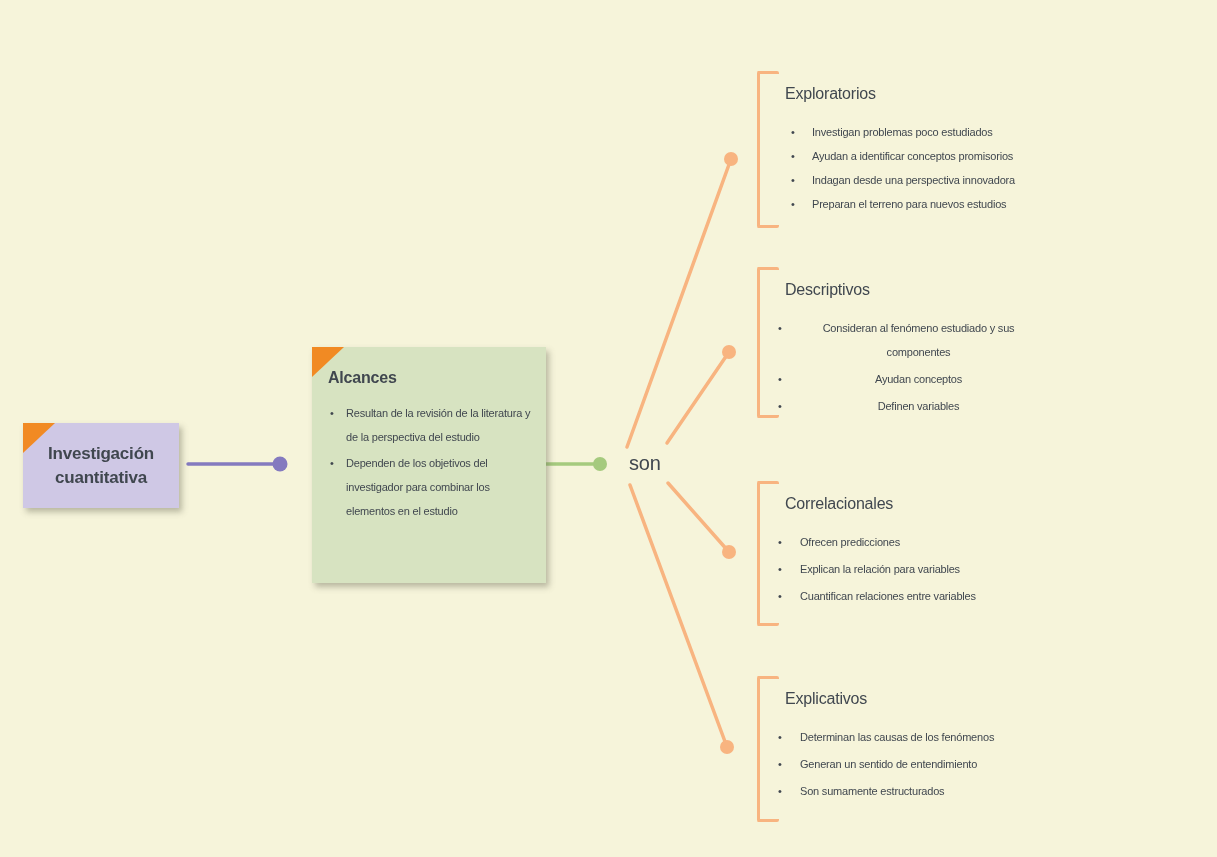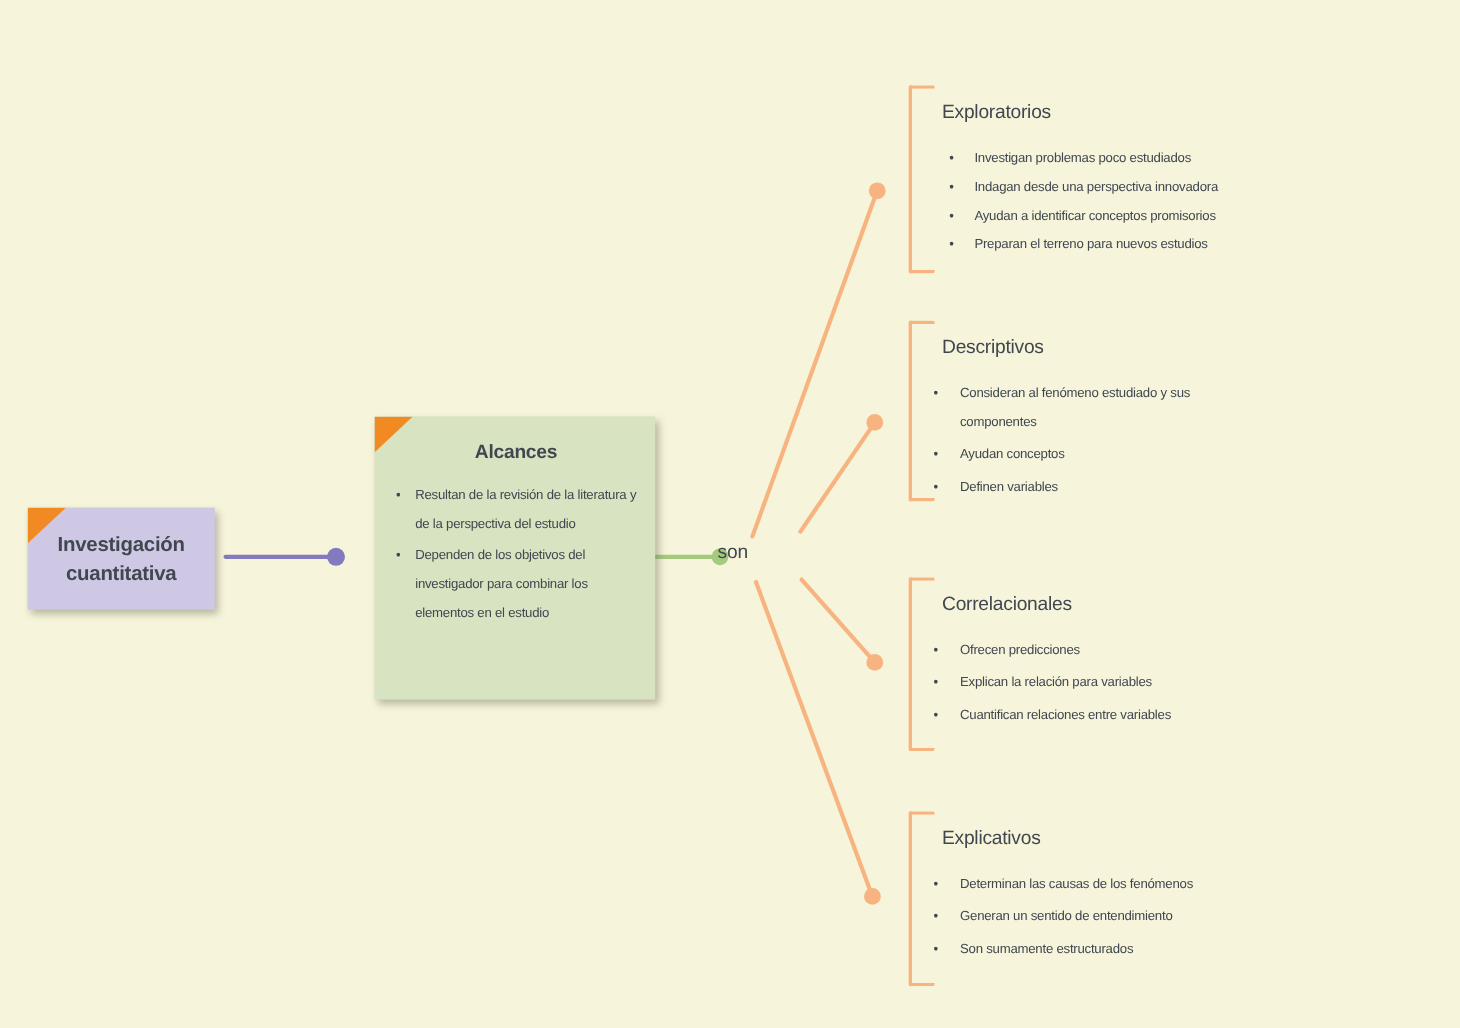--- a/index.html
+++ b/index.html
@@ -33,60 +33,60 @@
   #root-box .node-title{
     font-weight:bold;font-size:17px;line-height:24px;letter-spacing:-0.2px;
     padding:0 14px;
   }
   #alcances-box{
     left:312px;top:347px;width:234px;height:236px;
     background:#d7e3c1;
     padding:20px 14px 0 16px;
   }
   #alcances-box .node-title{
-    font-weight:bold;font-size:16px;text-align:center;letter-spacing:-0.2px;
+    font-weight:bold;font-size:16px;text-align:left;letter-spacing:-0.2px;
     margin:2px 0 0 0;
   }
   ul.bullets{
     list-style:none;margin:14px 0 0 0;padding:0;
     font-size:11px;line-height:24px;letter-spacing:-0.2px;
   }
   ul.bullets li{
     position:relative;
     padding-left:18px;
     margin-bottom:2px;
   }
   ul.bullets li::before{
     content:"•";
     position:absolute;left:2px;top:0;
   }
   #son-label{
-    position:absolute;left:598px;top:452px;z-index:1;
-    font-size:16px;letter-spacing:-0.2px;
+    position:absolute;left:629px;top:452px;z-index:1;
+    font-size:20px;letter-spacing:-0.2px;
   }
   .category{position:absolute;left:757px;z-index:1;}
   .bracket{
     position:absolute;left:0;top:0;width:22px;
     border-left:3px solid #f8b480;
     border-top:3px solid #f8b480;
     border-bottom:3px solid #f8b480;
     border-radius:2px;
     box-sizing:border-box;
   }
   .cat-content{margin-left:28px;padding-top:13px;}
   .cat-title{font-size:16px;line-height:20px;letter-spacing:-0.2px;}
   .cat-content ul.bullets{margin-top:16px;width:420px;}
   .cat-content ul.bullets li{padding-left:15px;margin-bottom:3px;}
   .cat-content ul.bullets li::before{left:-7px;}
   
   #category-0 .cat-content ul.bullets{width:430px;}
   #category-0 .cat-content ul.bullets li{padding-left:27px;margin-bottom:0;}
   #category-0 .cat-content ul.bullets li::before{left:6px;}
   
-  #category-1 .cat-content ul.bullets{width:252px;}
+  #category-1 .cat-content ul.bullets{width:252px;text-align:center;}
 </style>
 </head>
 <body>
 
 <div id="canvas">
 
   <svg id="connector-svg" width="1217" height="857" viewBox="0 0 1217 857">
 
     <line x1="188" y1="464" x2="280" y2="464" stroke="#847abf" stroke-width="3.5" stroke-linecap="round"></line>
     <circle cx="280" cy="464" r="7.5" fill="#847abf"></circle>
@@ -119,22 +119,22 @@
   </div>
 
   <div id="son-label">son</div>
 
   <div id="category-0" class="category" style="top:71px;">
     <div class="bracket" style="height:157px;"></div>
     <div class="cat-content">
       <div class="cat-title">Exploratorios</div>
       <ul class="bullets">
         <li>Investigan problemas poco estudiados</li>
+        <li>Ayudan a identificar conceptos promisorios</li>
         <li>Indagan desde una perspectiva innovadora</li>
-        <li>Ayudan a identificar conceptos promisorios</li>
         <li>Preparan el terreno para nuevos estudios</li>
       </ul>
     </div>
   </div>
 
   <div id="category-1" class="category" style="top:267px;">
     <div class="bracket" style="height:151px;"></div>
     <div class="cat-content">
       <div class="cat-title">Descriptivos</div>
       <ul class="bullets">

